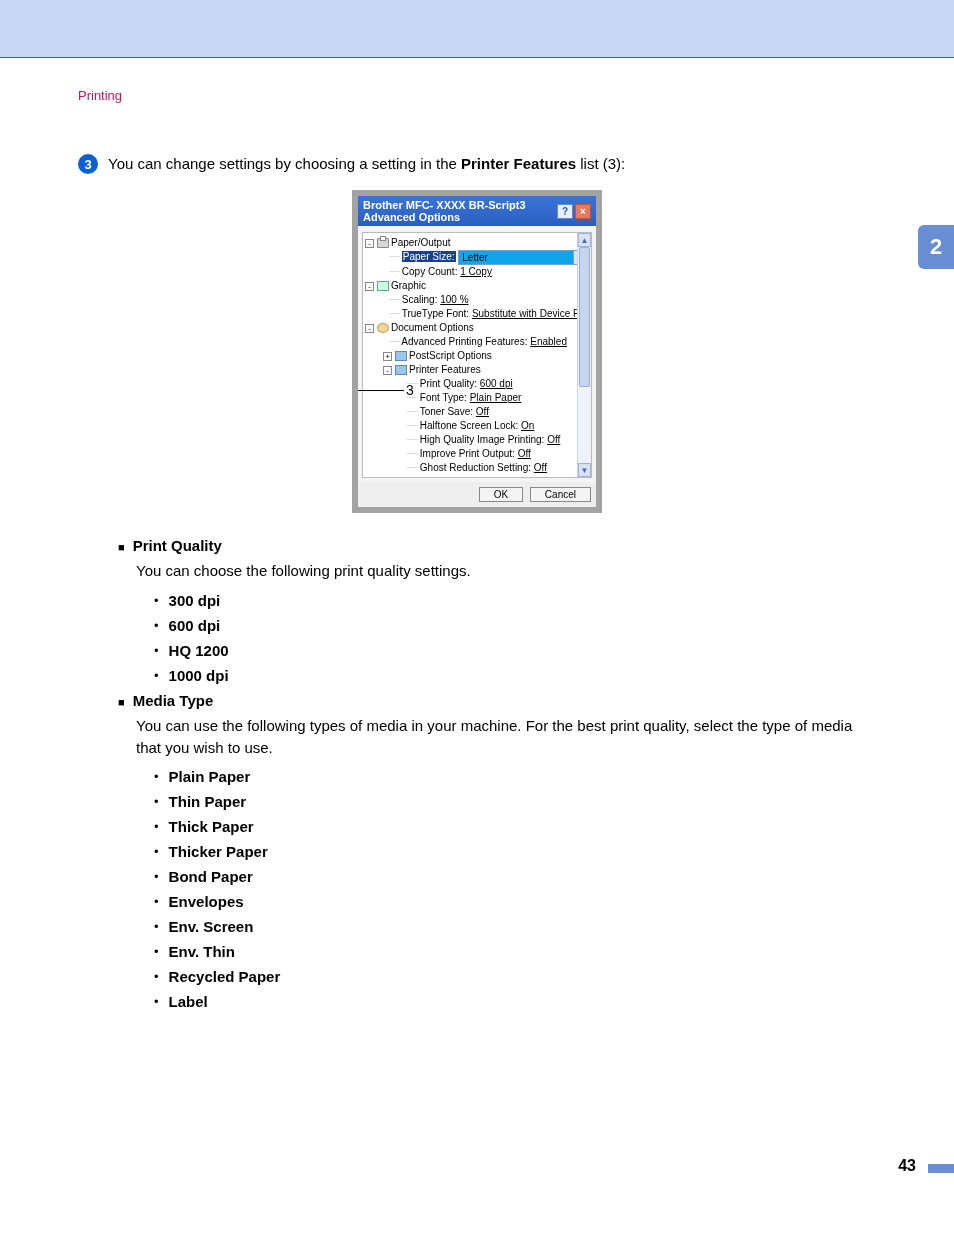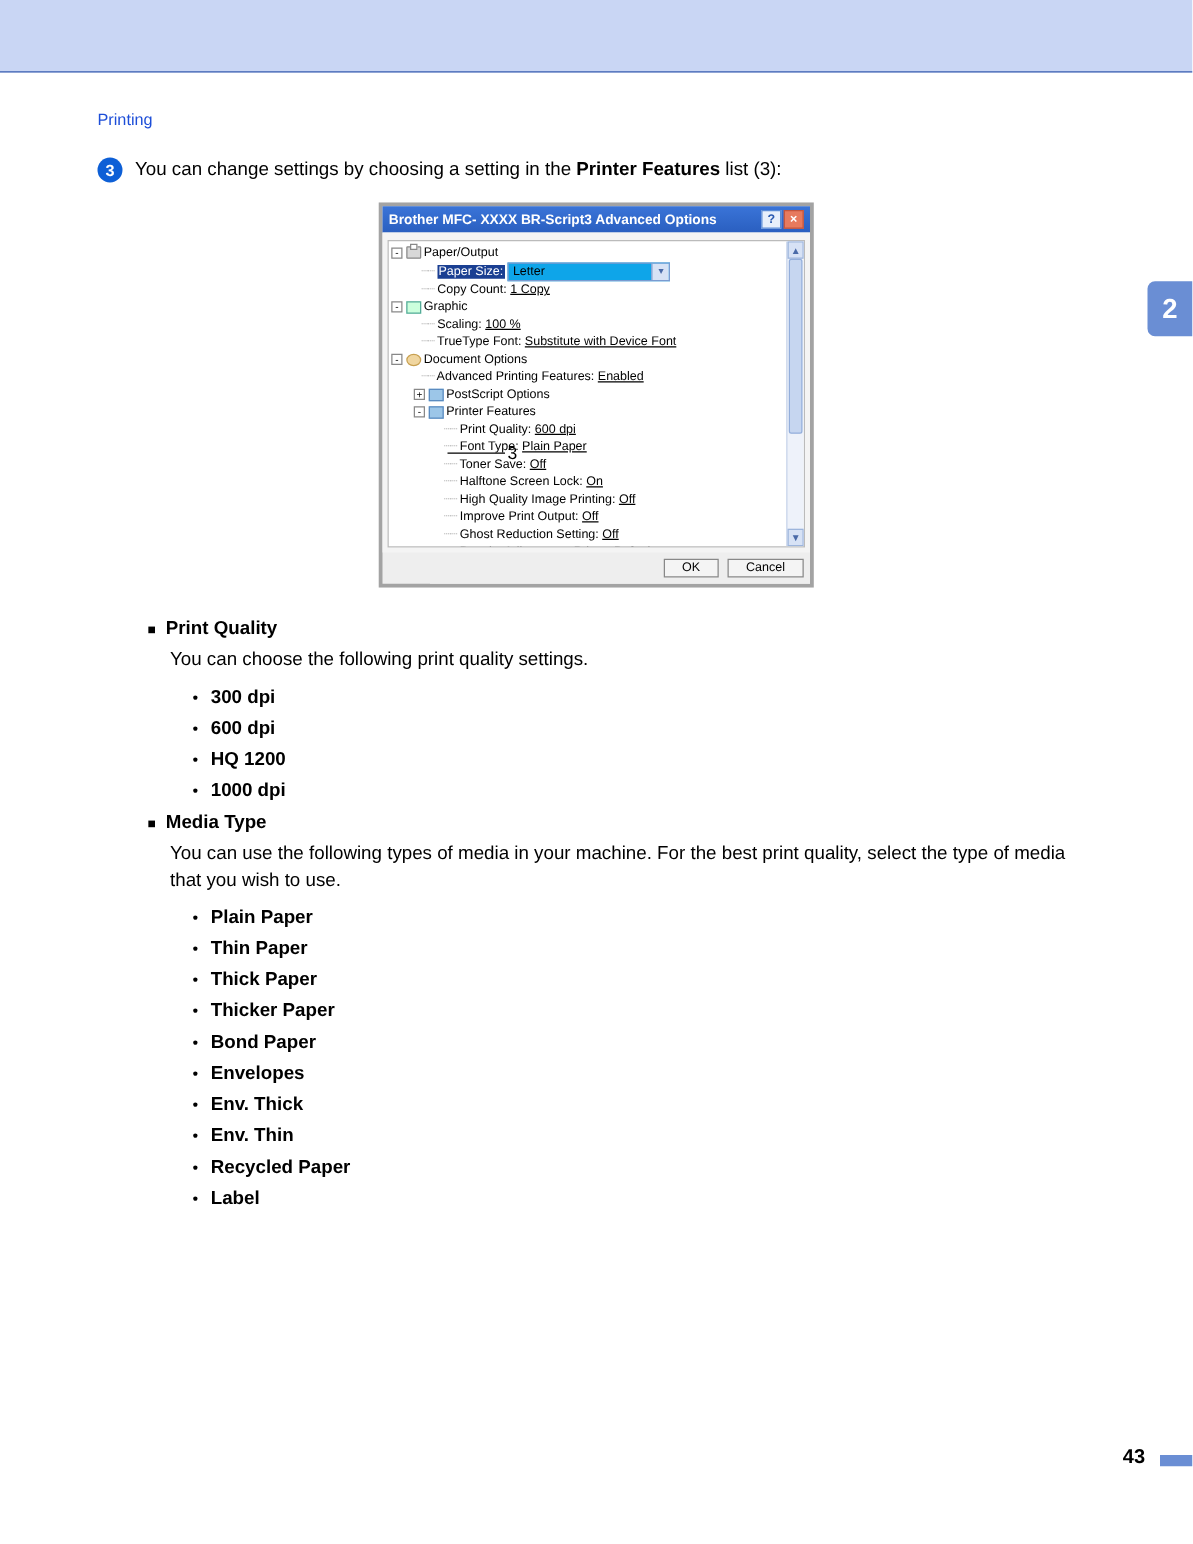--- a/index.html
+++ b/index.html
@@ -16,22 +16,22 @@
     width: 100%;
     height: 58px;
     background: #c9d6f4;
     border-bottom: 1px solid #3a5fb0;
   }
   .content {
     padding: 30px 78px 0 78px;
   }
   .section-header {
     font-size: 13px;
-    color: #1d4ed8;
-    margin-bottom: 22px;
+    color: #be185d;
+    margin-bottom: 50px;
   }
   .chapter-tab {
     position: absolute;
     right: 0;
     top: 225px;
     width: 36px;
     height: 44px;
     background: #6a8ed4;
     color: #fff;
     font-size: 22px;
@@ -66,23 +66,23 @@
     line-height: 1.4;
   }
   .step-text b { font-weight: bold; }
   .dialog-wrap {
     display: flex;
     justify-content: center;
     margin: 6px 0 24px 0;
     position: relative;
   }
   .dialog {
-    width: 348px;
+    width: 250px;
     background: #eee;
-    border: 3px solid #a3a3a3;
+    border: 6px solid #a3a3a3;
     font-family: Tahoma, Arial, sans-serif;
     font-size: 10px;
   }
   .dlg-title {
     background: linear-gradient(#3a74d8, #2a5fc0);
     color: #fff;
     font-weight: bold;
     padding: 3px 5px;
     display: flex;
     align-items: center;
@@ -331,21 +331,21 @@
         <div class="dot-item">
           <span class="dot">•</span>
           <span class="dot-label">Bond Paper</span>
         </div>
         <div class="dot-item">
           <span class="dot">•</span>
           <span class="dot-label">Envelopes</span>
         </div>
         <div class="dot-item">
           <span class="dot">•</span>
-          <span class="dot-label">Env. Thick</span>
+          <span class="dot-label">Env. Screen</span>
         </div>
         <div class="dot-item">
           <span class="dot">•</span>
           <span class="dot-label">Env. Thin</span>
         </div>
         <div class="dot-item">
           <span class="dot">•</span>
           <span class="dot-label">Recycled Paper</span>
         </div>
         <div class="dot-item">

